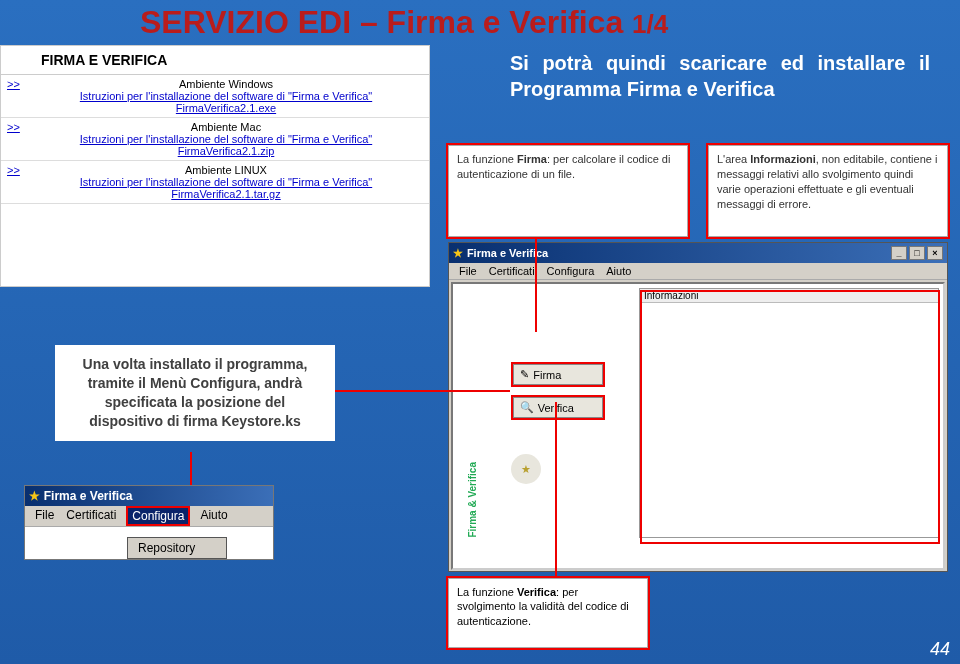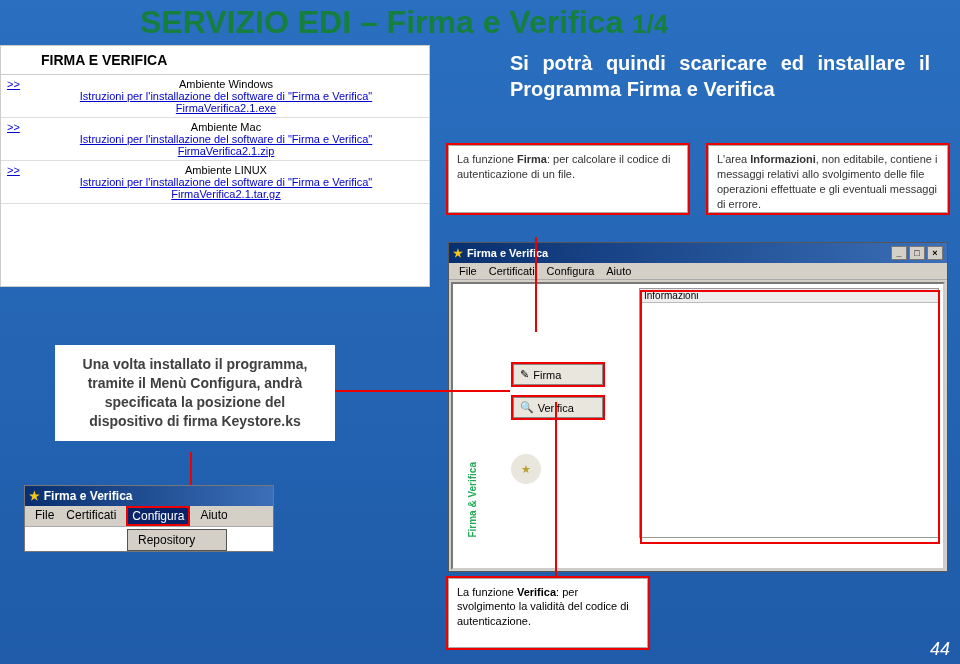--- a/index.html
+++ b/index.html
@@ -5,21 +5,21 @@
   * { box-sizing: border-box; margin: 0; padding: 0; }
   body {
     width: 960px;
     height: 664px;
     background: linear-gradient(to bottom, #2a6fc0, #1f5ba8);
     font-family: Verdana, Arial, sans-serif;
     position: relative;
     overflow: hidden;
   }
   .slide-title {
-    color: #15803d;
+    color: #b91c1c;
     font-size: 32px;
     font-weight: bold;
     position: absolute;
     top: 4px;
     left: 140px;
   }
   .slide-title .frac {
     font-size: 26px;
   }
   .intro-text {
@@ -65,21 +65,21 @@
     text-align: center;
   }
   .dl-env { color: #000; }
   .dl-link { color: #00c; text-decoration: underline; display: block; }
   
   .callout-pair {
     position: absolute;
     top: 145px;
     left: 448px;
     width: 500px;
-    height: 68px;
+    height: 92px;
     display: flex;
     gap: 20px;
   }
   .callout {
     background: #fff;
     border: 1px solid #aaa;
     padding: 6px 8px;
     font-size: 11px;
     line-height: 1.35;
     color: #333;
@@ -164,21 +164,21 @@
     top: 485px;
     left: 24px;
     width: 250px;
     background:#fff;
     border:1px solid #777;
     font-size:12px;
   }
   .cfg-shot .titlebar { font-size:12px; }
   .cfg-shot .menubar span.active { background:#0a246a; color:#fff; padding:1px 4px; outline: 2px solid #e00;}
   .cfg-dropdown {
-    margin-left:102px; margin-top:2px; width:100px; border:1px solid #555; background:#d4d0c8; padding:3px 10px;
+    margin-left:102px; margin-top:10px; width:100px; border:1px solid #555; background:#d4d0c8; padding:3px 10px;
   }
   
   .line { position:absolute; background:#e00; }
   .page-num {
     position:absolute; bottom:4px; right:10px; color:#fff; font-size:18px;font-style:italic;
   }
   .red-box { position:absolute; border:2px solid #e00; pointer-events:none; }
 </style>
 </head>
 <body>
@@ -217,21 +217,21 @@
       <span class="dl-link">FirmaVerifica2.1.tar.gz</span>
     </div>
   </div>
 </div>
 
 <div class="callout-pair">
   <div class="callout callout-red">
     <span>La funzione </span><b>Firma</b><span>: per calcolare il codice di autenticazione di un file.</span>
   </div>
   <div class="callout callout-red">
-    <span>L'area </span><b>Informazioni</b><span>, non editabile, contiene i messaggi relativi allo svolgimento delle file operazioni effettuate e gli eventuali messaggi di errore.</span>
+    <span>L'area </span><b>Informazioni</b><span>, non editabile, contiene i messaggi relativi allo svolgimento quindi varie operazioni effettuate e gli eventuali messaggi di errore.</span>
   </div>
 </div>
 
 <div class="app-window">
   <div class="titlebar">
     <span class="title-star">★</span>
     <span>Firma e Verifica</span>
     <div class="win-ctrls">
       <div class="win-btn">_</div>
       <div class="win-btn">□</div>

